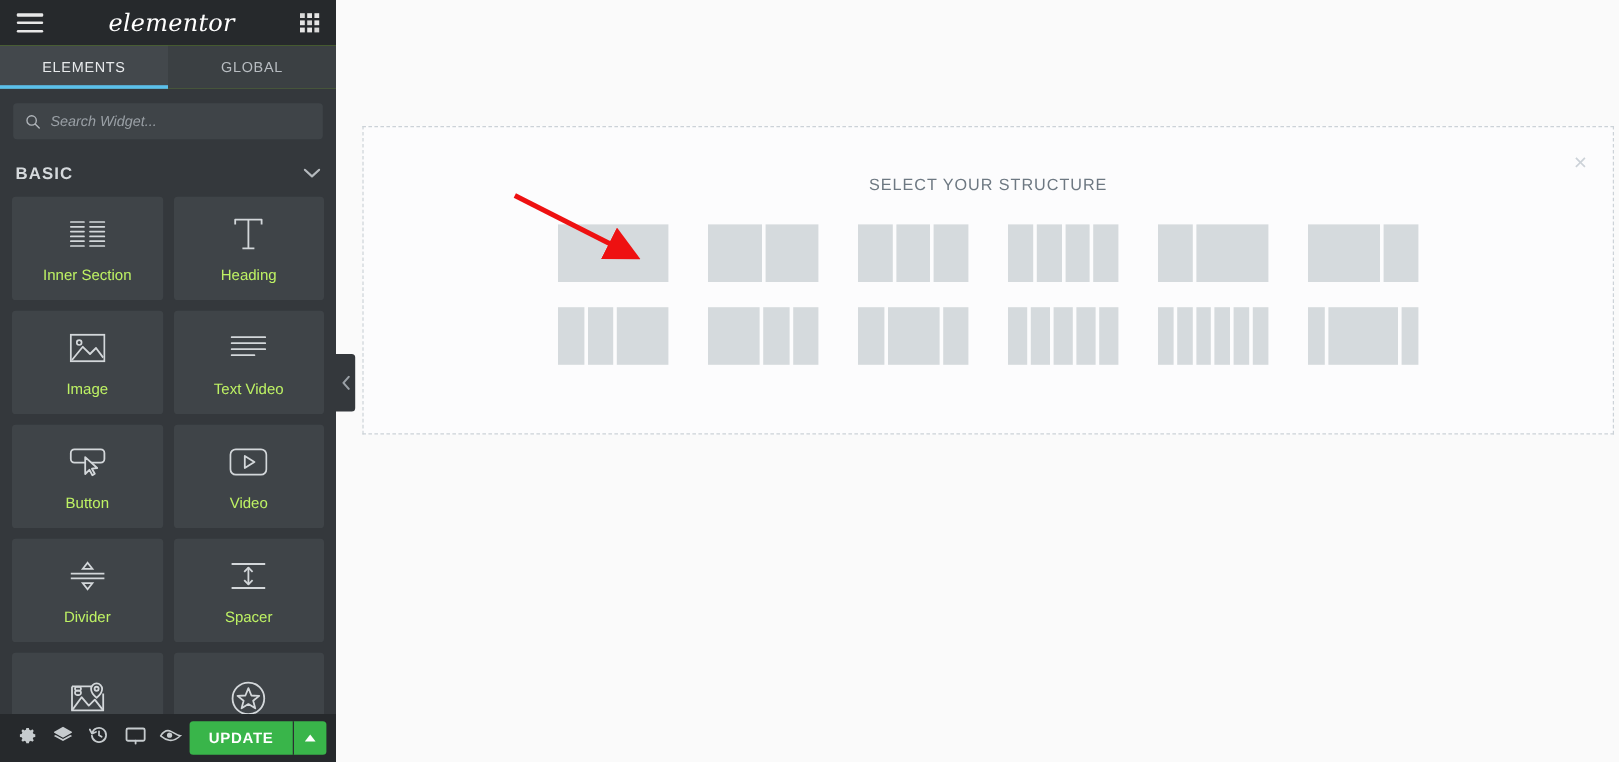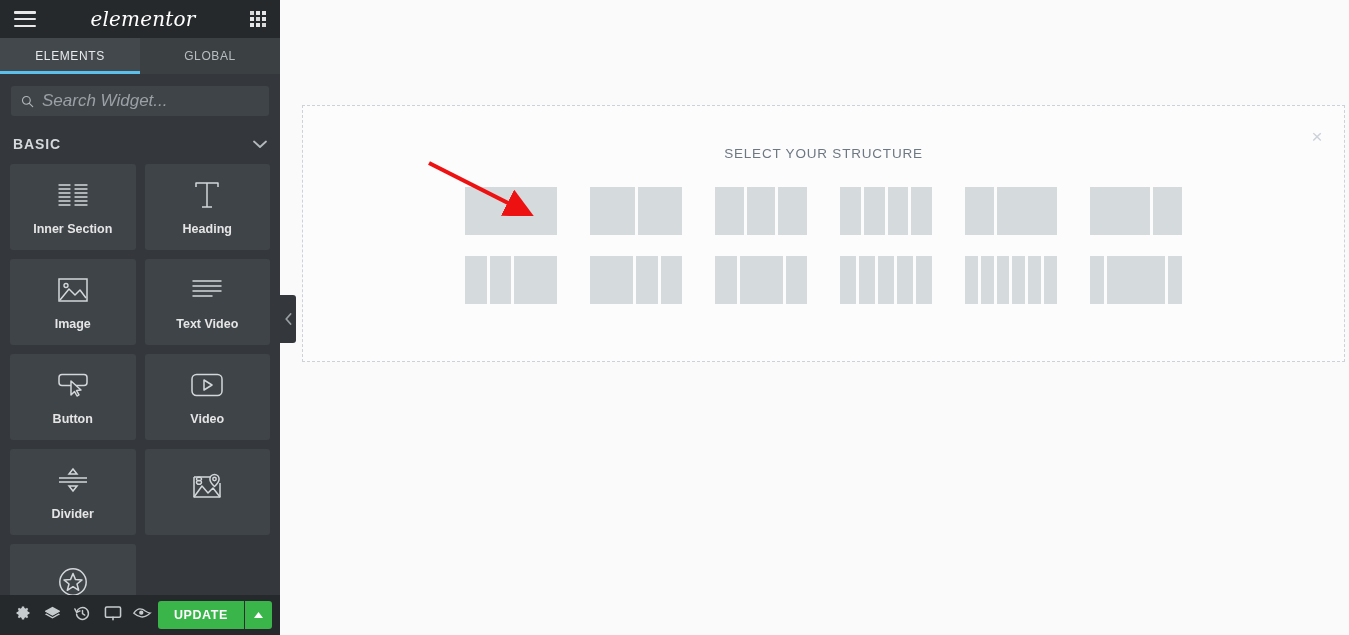--- a/index.html
+++ b/index.html
@@ -49,21 +49,21 @@
 
   .panel-scroll { flex: 1; overflow: hidden; padding: 0; }
   .search-wrap { padding: 12px 11px 0 11px; }
   .search-box {
     height: 30px; background: #3f4448; border: none; border-radius: 3px;
     display: flex; align-items: center; padding: 0 10px; gap: 8px;
   }
   .search-box svg { flex: 0 0 13px; }
   .search-box input {
     background: transparent; border: none; outline: none;
-    color: #cfd3d6; font-size: 17px; font-style: italic;
+    color: #cfd3d6; font-size: 12px; font-style: italic;
     font-family: "Liberation Sans", sans-serif; width: 100%;
   }
   .search-box input::placeholder { color: #9aa0a6; font-style: italic; }
 
   .section-head {
     height: 40px; display: flex; align-items: center; justify-content: space-between;
     padding: 0 13px; margin-top: 8px; cursor: pointer;
   }
   .section-head .title { color: #d5d9dc; font-size: 14px; letter-spacing: .9px; font-weight: bold; }
   .chev { color: #b4b9bd; font-size: 13px; line-height: 1; }
@@ -71,21 +71,21 @@
   .widgets {
     display: grid; grid-template-columns: 1fr 1fr; gap: 9px;
     padding: 0 10px;
   }
   .widget {
     background: #3f4448; border-radius: 3px; height: 86px;
     display: flex; flex-direction: column; align-items: center; justify-content: center;
     gap: 11px; cursor: grab; user-select: none;
   }
   .widget .wicon { color: #d3d7da; height: 32px; display: flex; align-items: center; }
-  .widget .wlabel { color: #e5e5e5; font-size: 12.5px; font-weight: bold; }
+  .widget .wlabel { color: #bef264; font-size: 12.5px; }
 
   
   .footer {
     position: absolute; left: 0; bottom: 0; width: 280px; height: 40px;
     background: #26292c; display: flex; align-items: center; padding: 0 0 0 8px;
     gap: 0; z-index: 5;
   }
   .fbtn {
     width: 33px; height: 40px; display: flex; align-items: center; justify-content: center;
     color: #c6cbce; cursor: pointer;
@@ -280,20 +280,34 @@
                 <polygon points="15,2 19,7 11,7"></polygon>
                 <line x1="1" y1="11" x2="29" y2="11"></line>
                 <line x1="1" y1="15" x2="29" y2="15"></line>
                 <polygon points="15,24 19,19 11,19"></polygon>
               </g>
             </svg>
           </span>
           <span class="wlabel">Divider</span>
         </div>
 
+        <div class="widget">
+          <span class="wicon">
+            <svg width="30" height="26" viewBox="0 0 30 26">
+              <g stroke="#d3d7da" stroke-width="1.5" fill="none" stroke-linejoin="round">
+                <line x1="1" y1="3" x2="29" y2="3"></line>
+                <line x1="1" y1="23" x2="29" y2="23"></line>
+                <line x1="15" y1="6" x2="15" y2="20"></line>
+                <polyline points="11.5,9.5 15,6 18.5,9.5"></polyline>
+                <polyline points="11.5,16.5 15,20 18.5,16.5"></polyline>
+              </g>
+            </svg>
+          </span>
+          <span class="wlabel">Spacer</span>
+        </div>
 
         <div class="widget">
           <span class="wicon">
             <svg width="30" height="28" viewBox="0 0 30 28">
               <g fill="none" stroke="#d3d7da" stroke-width="1.5" stroke-linejoin="round">
                 <path d="M2 4 H20 M2 4 V24 H28 V10"></path>
                 <polyline points="2,24 10,13 16,20 21,15 28,24"></polyline>
                 <path d="M22.5 1.5 a4.6 4.6 0 0 1 4.6 4.6 c0 3.4 -4.6 7.4 -4.6 7.4 s-4.6 -4 -4.6 -7.4 a4.6 4.6 0 0 1 4.6 -4.6 z" fill="#3f4448"></path>
                 <circle cx="22.5" cy="6" r="1.7"></circle>
                 <path d="M7 7.5 a1.7 1.7 0 1 0 0 -3 a1.7 1.7 0 1 0 0 3 a1.9 1.9 0 1 1 0 3.6 a1.9 1.9 0 1 1 0 -3.6"></path>

